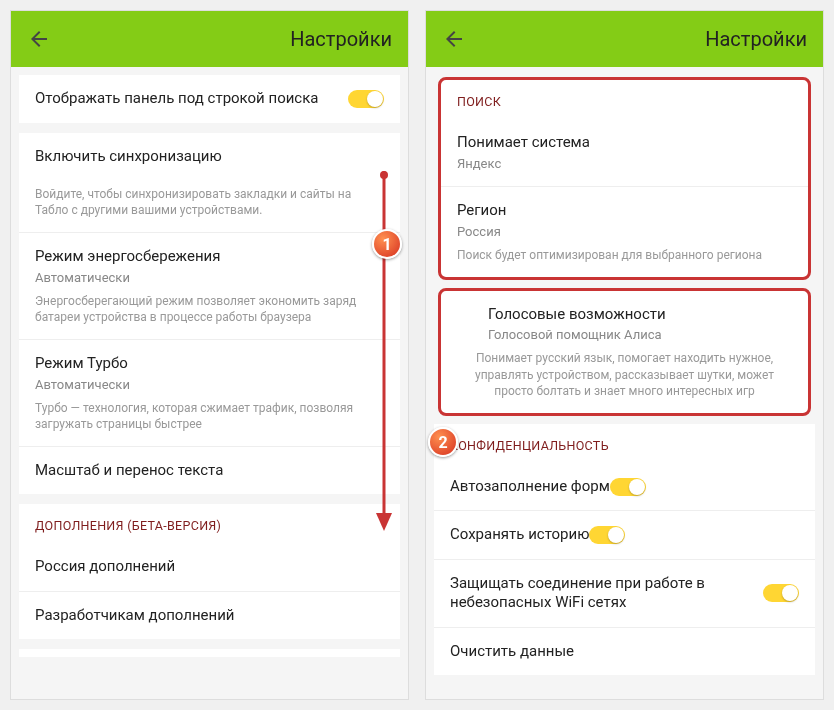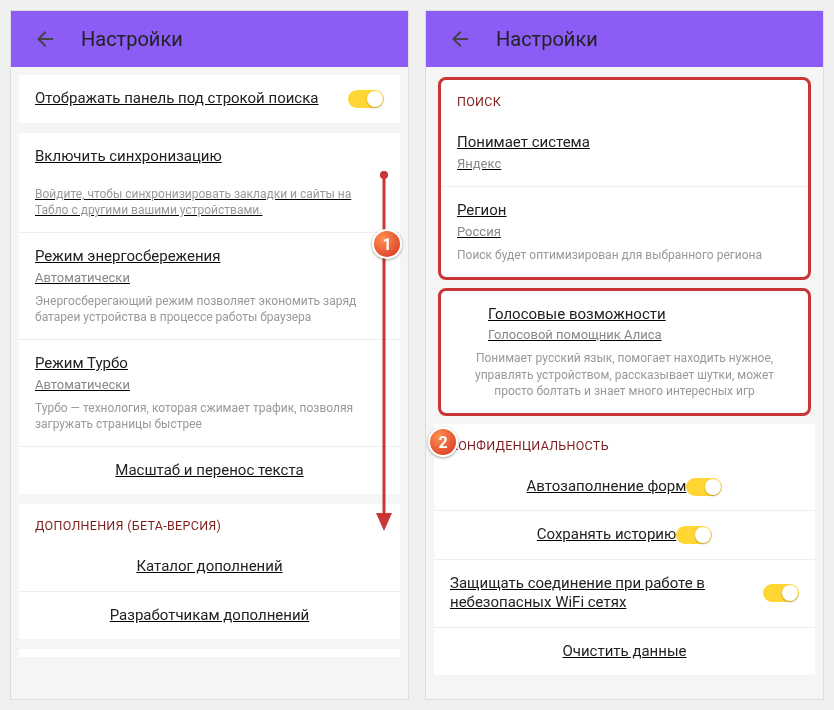--- a/index.html
+++ b/index.html
@@ -16,26 +16,27 @@
       width: 400px;
       height: 690px;
       background: #f5f5f5;
       border: 1px solid #ddd;
       display: flex;
       flex-direction: column;
       position: relative;
       overflow: hidden;
     }
     .header {
-      background: #8b5cf6;
+      background: #84cc16;
       height: 56px;
       display: flex;
       align-items: center;
-      padding: 0 22px;
+      padding: 0 16px;
       flex-shrink: 0;
+      justify-content: space-between;
     }
     .back-icon {
       width: 24px;
       height: 24px;
       margin-right: 24px;
       cursor: pointer;
     }
     .header-title {
       font-size: 20px;
       color: #222;
@@ -48,22 +49,21 @@
     }
     .card {
       background: #fff;
       margin-bottom: 10px;
     }
     .row {
       padding: 14px 16px;
       border-bottom: 1px solid #eee;
       display: flex;
       align-items: center;
-      justify-content: center;
-      text-decoration: underline;
+      justify-content: flex-start;
     }
     .row:last-child { border-bottom: none; }
     .row-text { flex: 1; }
     .row-title {
       font-size: 15px;
       color: #222;
       line-height: 1.3;
     }
     .row-subtitle {
       font-size: 13px;
@@ -175,21 +175,21 @@
       </div>
       <div class="row-desc-inset">Турбо — технология, которая сжимает трафик, позволяя загружать страницы быстрее</div>
       <div class="row">
         <div class="row-title">Масштаб и перенос текста</div>
       </div>
     </div>
 
     <div class="card">
       <div class="section-header">ДОПОЛНЕНИЯ (БЕТА-ВЕРСИЯ)</div>
       <div class="row">
-        <div class="row-title">Каталог дополнений</div>
+        <div class="row-title">Россия дополнений</div>
       </div>
       <div class="row">
         <div class="row-title">Разработчикам дополнений</div>
       </div>
     </div>
 
     <div class="card" style="height:8px;"></div>
   </div>
 
   <svg class="arrow-svg" style="right:14px; top:160px;" width="20" height="360">

